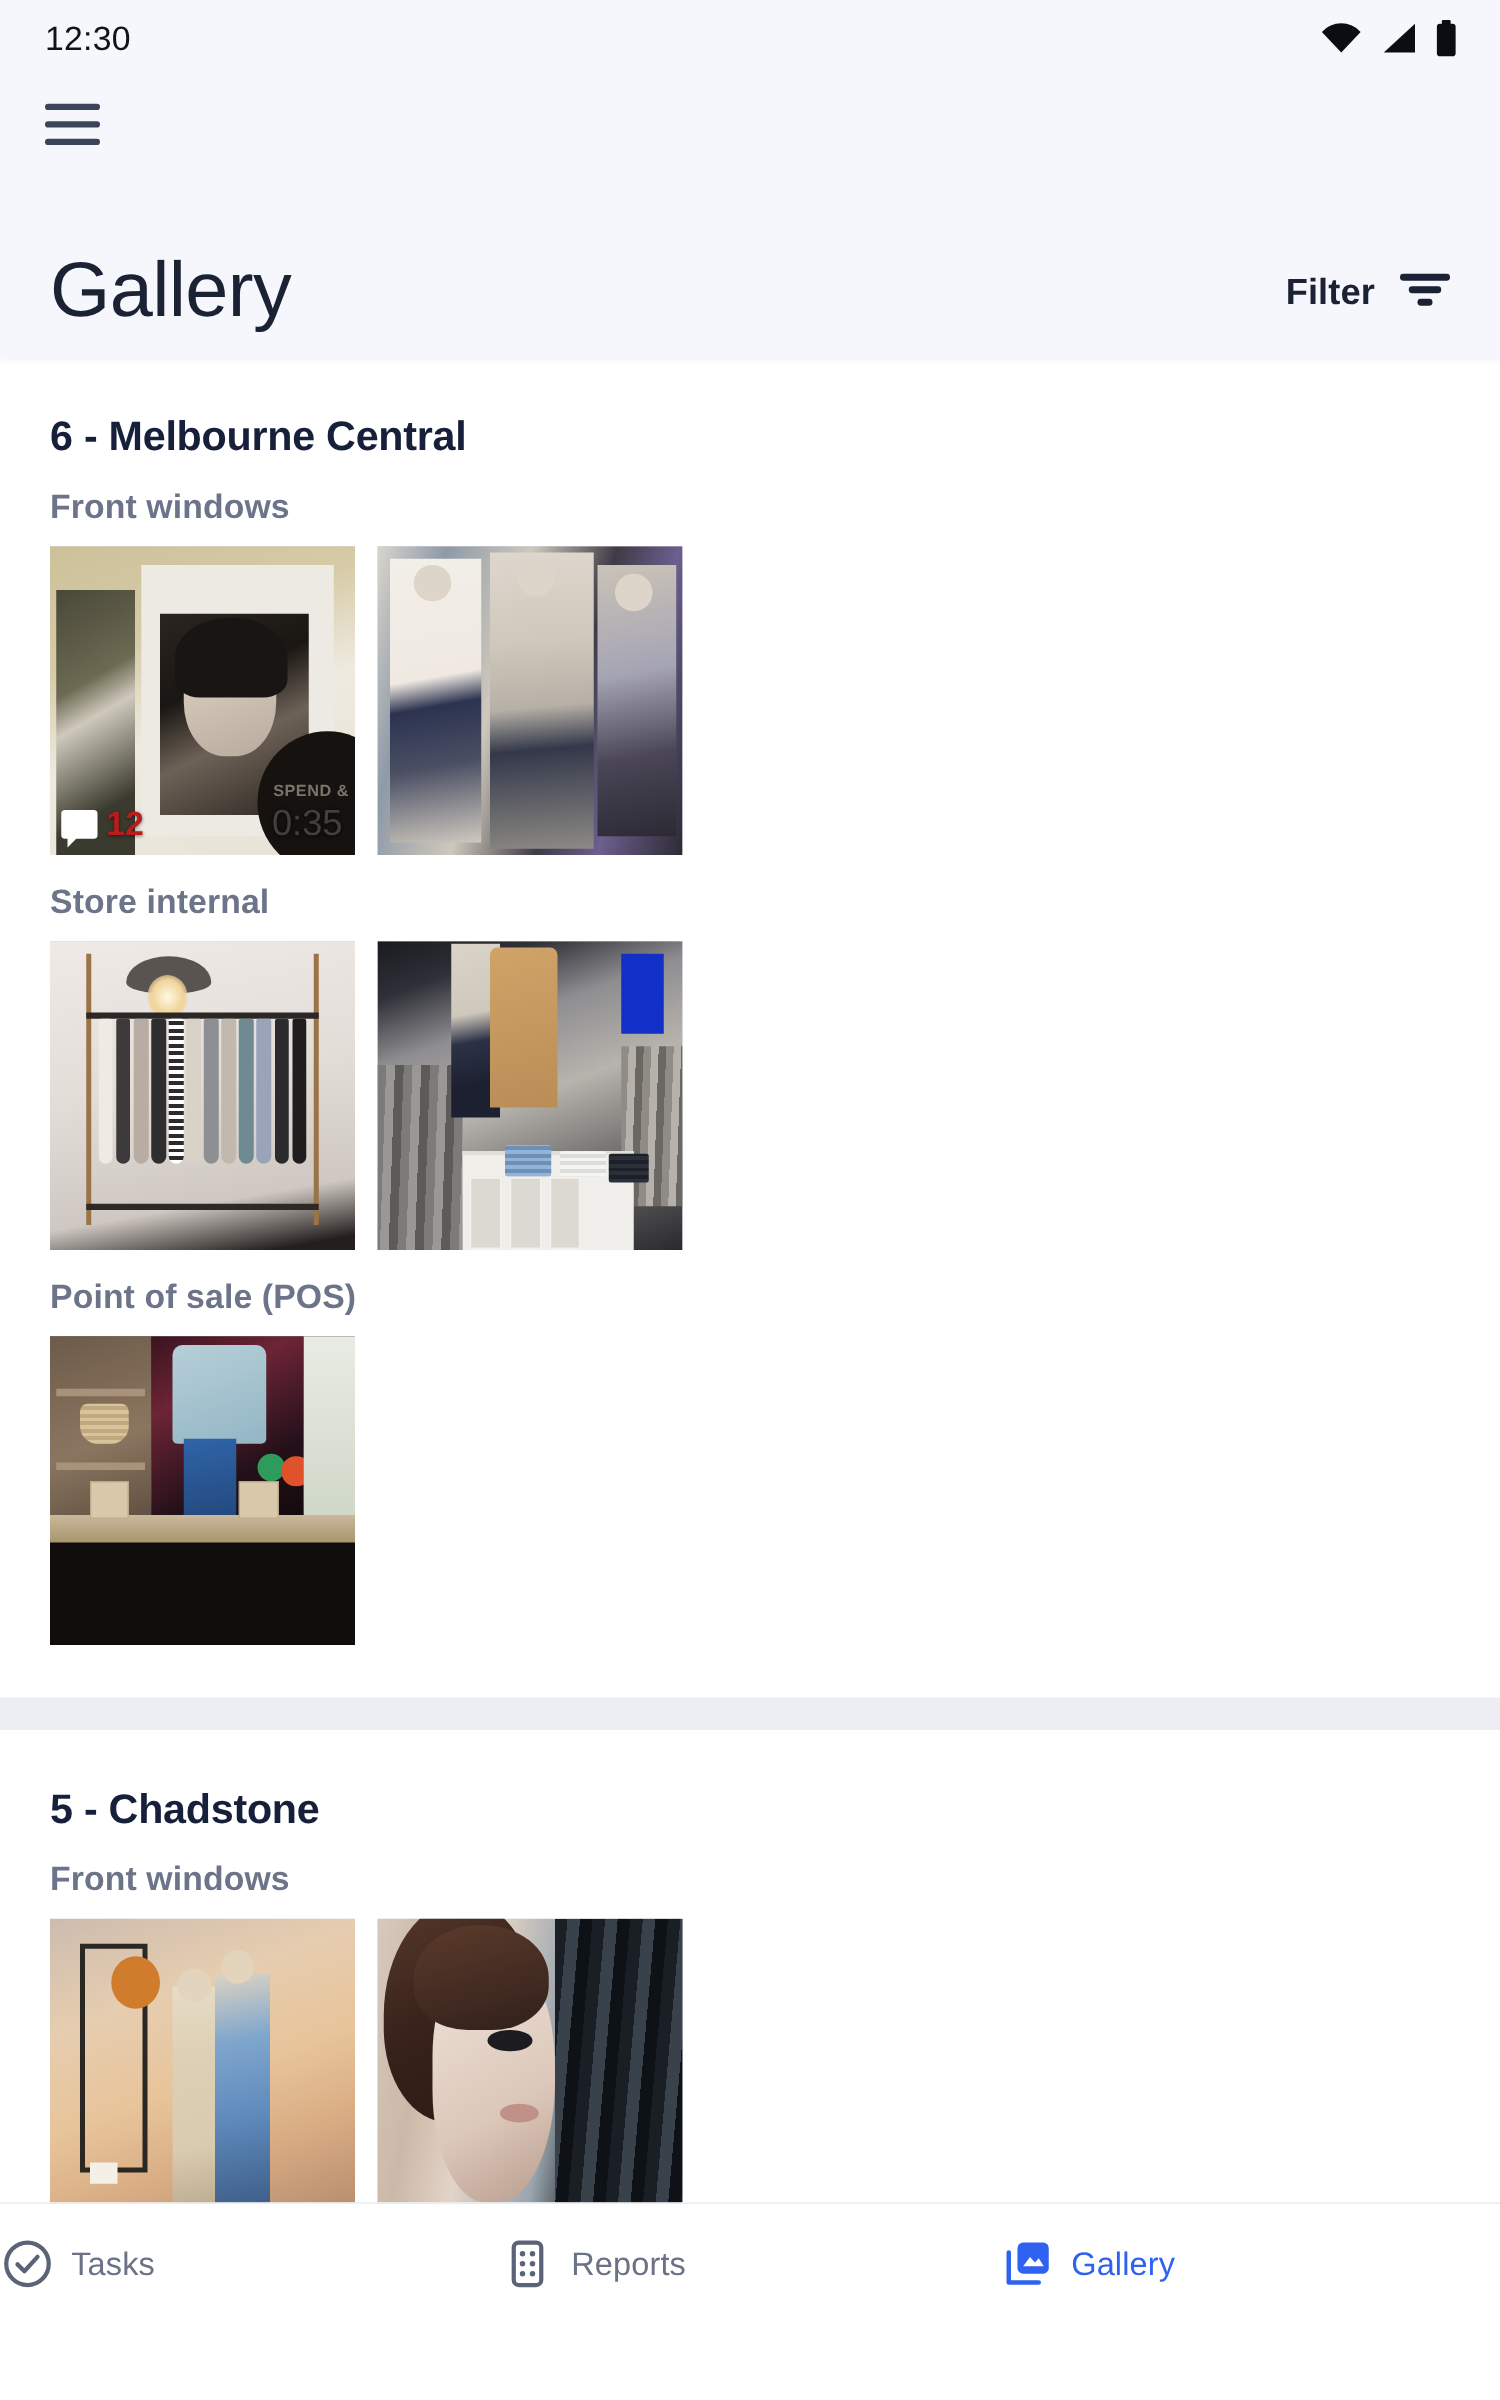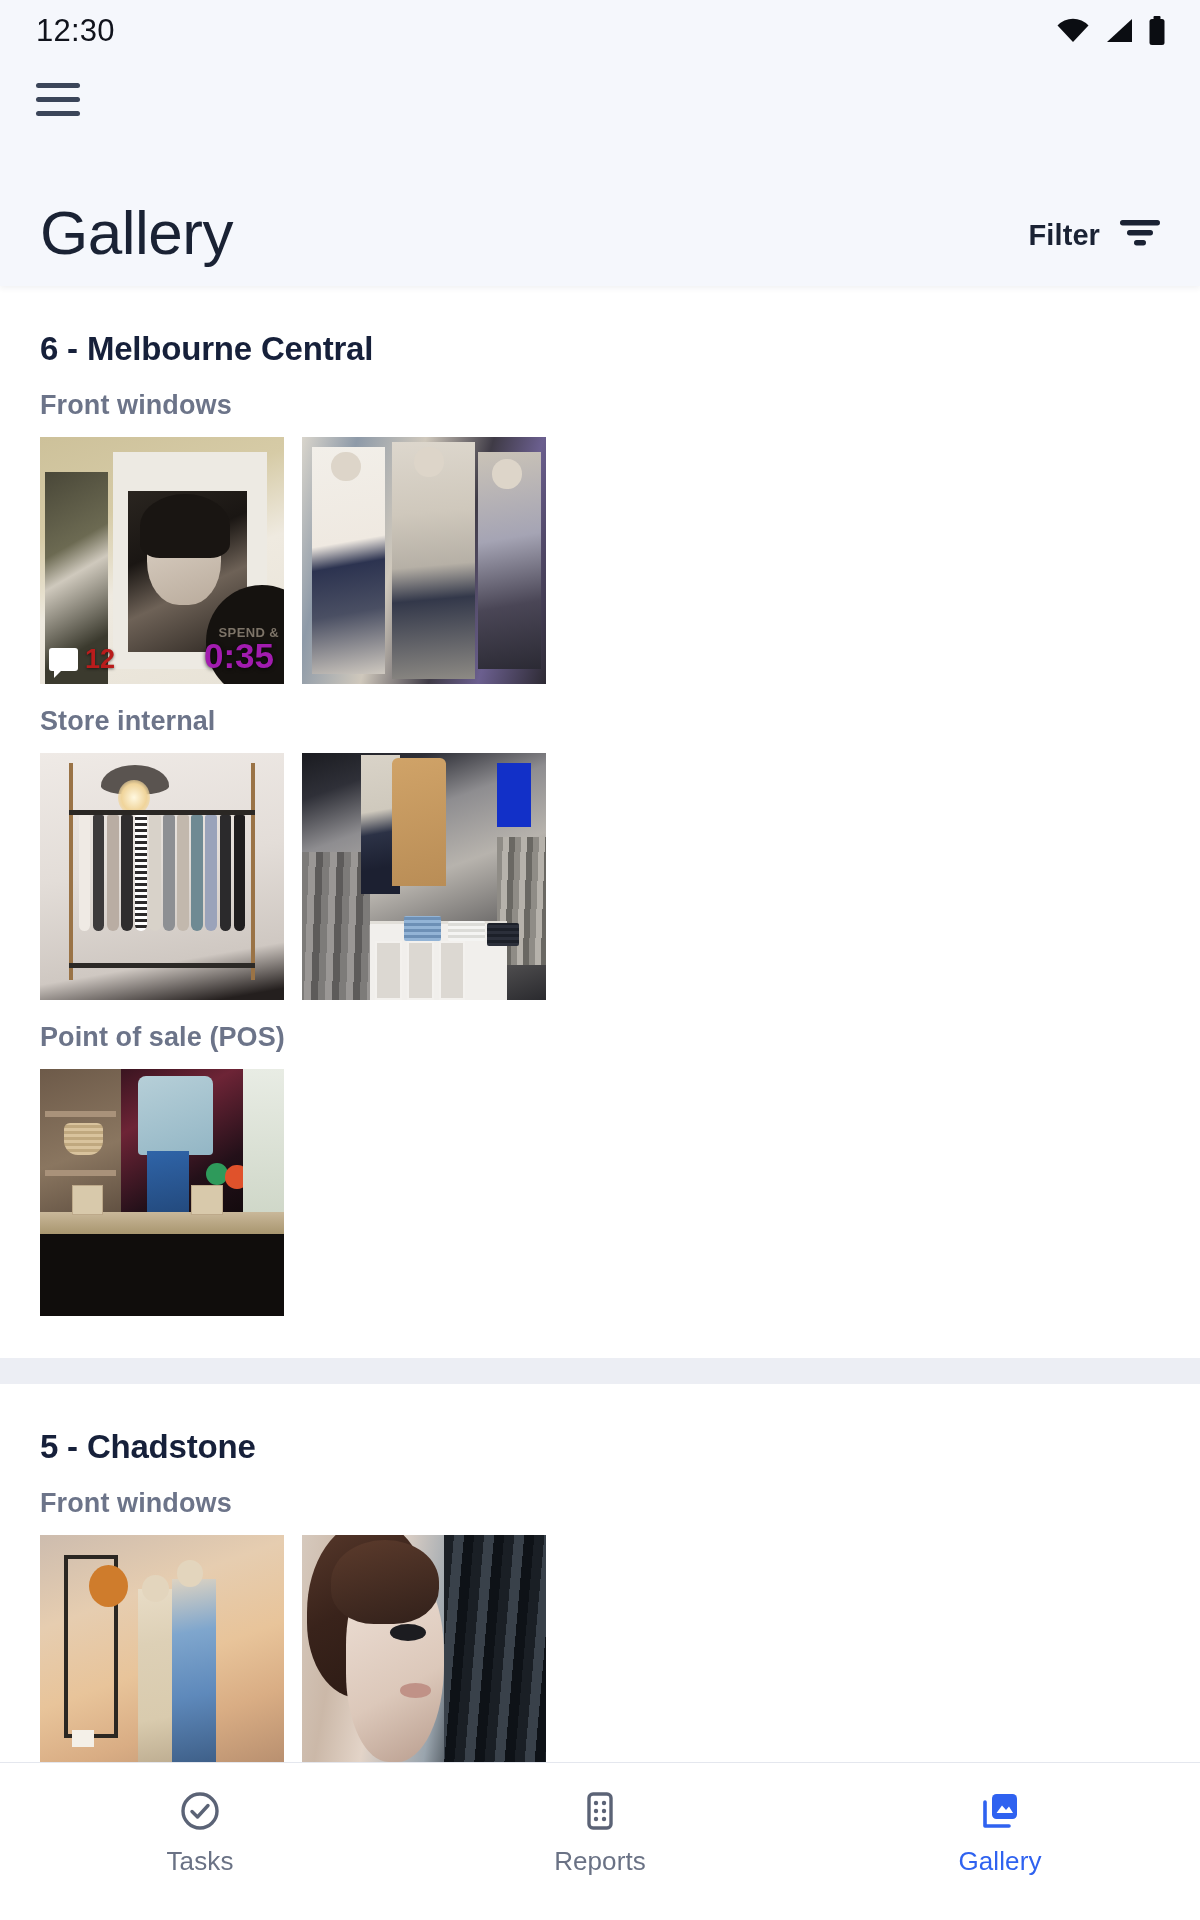--- a/index.html
+++ b/index.html
@@ -34,21 +34,21 @@
 
   .status-bar {
     height: 62px;
     display: flex;
     align-items: center;
     justify-content: space-between;
     padding: 0 34px 0 36px;
   }
 
   .status-time {
-    font-size: 31px;
+    font-size: 27px;
     font-weight: 500;
     color: #10131c;
     letter-spacing: 0.2px;
   }
 
   .status-icons {
     display: flex;
     align-items: center;
     gap: 14px;
   }
@@ -193,23 +193,23 @@
     font-size: 27px;
     font-weight: 700;
     color: #b91c1c;
     text-shadow: 0 1px 3px rgba(0,0,0,0.55);
   }
 
   .badge-duration {
     position: absolute;
     right: 10px;
     bottom: 8px;
-    font-size: 35px;
-    font-weight: 700;
-    color: #a21caf;
+    font-size: 29px;
+    font-weight: 400;
+    color: #404040;
     text-shadow: 0 1px 4px rgba(0,0,0,0.75);
     z-index: 4;
   }
 
   .section-divider {
     height: 26px;
     background: #eceef4;
     width: 100%;
   }
 
@@ -221,21 +221,21 @@
     border-top: 1px solid #e4e7ee;
     display: flex;
     align-items: flex-start;
     padding-top: 26px;
     position: relative;
     z-index: 10;
   }
   .nav-item {
     flex: 1 1 0;
     display: flex;
-    flex-direction: column;
+    flex-direction: row;
     align-items: center;
     gap: 13px;
     cursor: pointer;
   }
   .nav-icon { display: block; height: 44px; }
   .nav-label {
     font-size: 26px;
     color: #6a7285;
     letter-spacing: 0.1px;
   }

